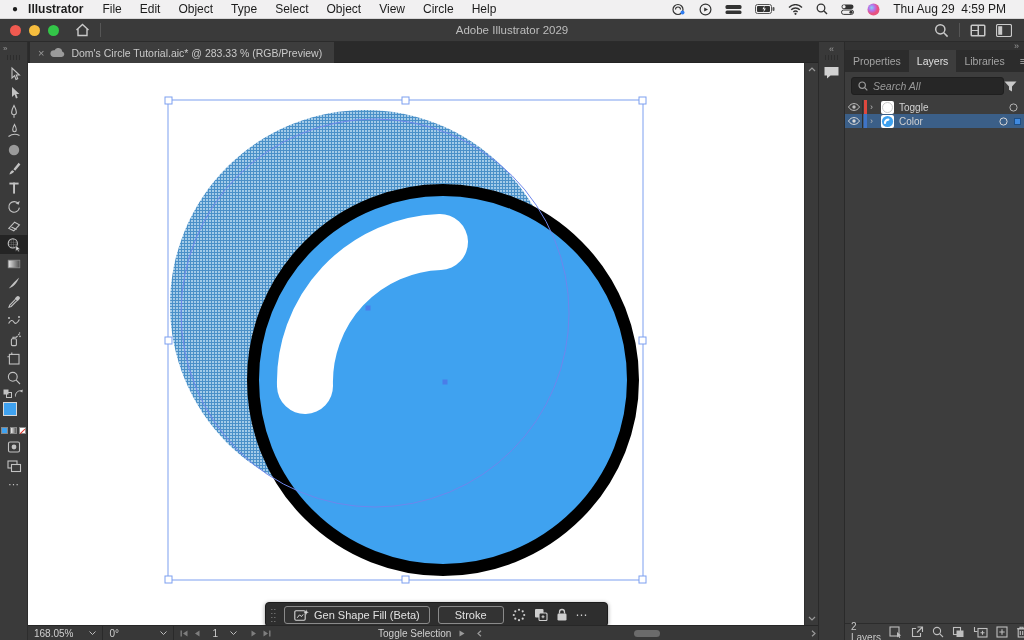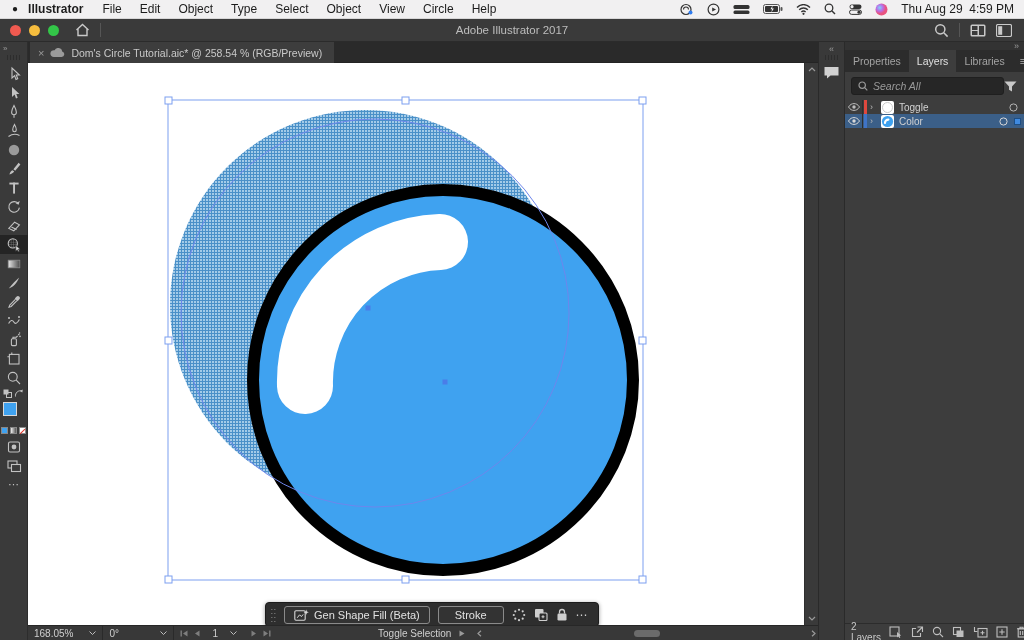--- a/index.html
+++ b/index.html
@@ -8,21 +8,21 @@
   .abs { position:absolute; }
   svg { display:block; }
 
   
   #menubar { position:absolute; left:0; top:0; width:1024px; height:19px;
     background:#f1f0f1; color:#1c1c1c; font-size:12px; display:flex; align-items:center;
     border-bottom:1px solid #d8d7d8; }
   #menubar .left { display:flex; align-items:center; gap:0; padding-left:12px; }
   #menubar .mitem { padding:0 9px; white-space:nowrap; }
   #menubar .appname { font-weight:bold; padding:0 10px; }
-  #menubar .right { margin-left:auto; display:flex; align-items:center; gap:13px; padding-right:10px; }
+  #menubar .right { margin-left:auto; display:flex; align-items:center; gap:13px; padding-right:18px; }
   #menubar .clock { font-size:12px; white-space:nowrap; }
   .apple-glyph { font-size:13px; line-height:1; }
 
   
   #titlebar { position:absolute; left:0; top:19px; width:1024px; height:23px;
     background:#3a3a3a; display:flex; align-items:center; border-bottom:1px solid #2b2b2b; }
   .traffic { width:11px; height:11px; border-radius:50%; margin-right:8px; }
   #title-text { position:absolute; left:0; right:0; text-align:center; color:#bdbdbd; font-size:11.5px; pointer-events:none; }
   #share-btn { background:#2e7cf0; color:#fff; font-size:11px; border-radius:10px;
     padding:2px 12px; margin-right:10px;margin-top:42px; }
@@ -50,21 +50,21 @@
   .redslash { position:relative; background:#fff; border:1px solid #8a8a8a; }
   .redslash:after { content:""; position:absolute; left:-1px; right:-1px; top:50%;
     border-top:1.5px solid #e0352b; transform:rotate(-45deg); }
 
   
   #canvas { position:absolute; left:28px; top:63px; width:776px; height:562px; background:#ffffff; }
 
   
   #ctxbar { position:absolute; left:237px; top:539px; height:25px; background:#2e2e2e;
     border:1px solid #1c1c1c; border-radius:4px; display:flex; align-items:center; gap:8px;
-    padding:0 9px 0 5px; box-shadow:0 1px 4px rgba(0,0,0,.4); }
+    padding:0 18px 0 5px; box-shadow:0 1px 4px rgba(0,0,0,.4); }
   #ctxbar .dots { width:5px; height:14px;
     background:repeating-linear-gradient(0deg,#6a6a6a 0 1.5px,transparent 1.5px 4px),
                repeating-linear-gradient(0deg,#6a6a6a 0 1.5px,transparent 1.5px 4px);
     background-size:1.5px 100%,1.5px 100%; background-position:0 0,3px 0; background-repeat:no-repeat; }
   .ctx-btn { display:flex; align-items:center; gap:5px; border:1px solid #8a8a8a; border-radius:3px;
     color:#e2e2e2; font-size:11px; height:18px; padding:0 9px; background:#333; }
   #ctxbar .ellipsis { color:#cfcfcf; font-size:12px; letter-spacing:1px; }
 
   
   #vscroll { position:absolute; left:804px; top:63px; width:14px; height:562px; background:#3a3a3a;
@@ -200,21 +200,21 @@
     <span class="traffic" style="background:#f05a50;"></span>
     <span class="traffic" style="background:#f6bd3e;"></span>
     <span class="traffic" style="background:#33c648;"></span>
     <span style="margin-left:8px;">
         <svg width="15" height="14" viewBox="0 0 15 14">
           <path d="M1.5 7 L7.5 1.5 L13.5 7 M3 6 V12.5 H12 V6" fill="none" stroke="#c9c9c9" stroke-width="1.4"></path>
         </svg>
       </span>
     <span class="tb-divider" style="margin-left:10px;"></span>
   </div>
-  <div id="title-text">Adobe Illustrator 2017</div>
+  <div id="title-text">Adobe Illustrator 2029</div>
   <div class="tb-right">
     <span id="share-btn">Share</span>
     <span>
         <svg width="15" height="15" viewBox="0 0 15 15">
           <circle cx="6.3" cy="6.3" r="4.6" fill="none" stroke="#c9c9c9" stroke-width="1.5"></circle>
           <path d="M9.8 9.8 L13.6 13.6" stroke="#c9c9c9" stroke-width="1.5"></path>
         </svg>
       </span>
     <span class="tb-divider"></span>
     <span>
@@ -235,21 +235,21 @@
 </div>
 
 <div id="tabstrip">
   <div id="doc-tab">
     <span class="close">×</span>
     <span>
         <svg width="15" height="10" viewBox="0 0 15 10">
           <path d="M4 9 a3.4 3.4 0 1 1 0.6-6.7 a4 4 0 0 1 7.6 1.2 a2.8 2.8 0 0 1-0.6 5.5 Z" fill="#9a9a9a"></path>
         </svg>
       </span>
-    <span>Dom's Circle Tutorial.aic* @ 258.54 % (RGB/Preview)</span>
+    <span>Dom's Circle Tutorial.aic* @ 283.33 % (RGB/Preview)</span>
   </div>
 </div>
 
 <div id="toolbar">
   <div class="expand">»</div>
   <div class="grip"></div>
 
   <div class="tool">
       <svg width="16" height="16" viewBox="0 0 16 16">
         <path d="M6 2 L6 12 L8.6 9.6 L10 13.4 L11.7 12.7 L10.3 9 L13.4 9 Z"></path>

